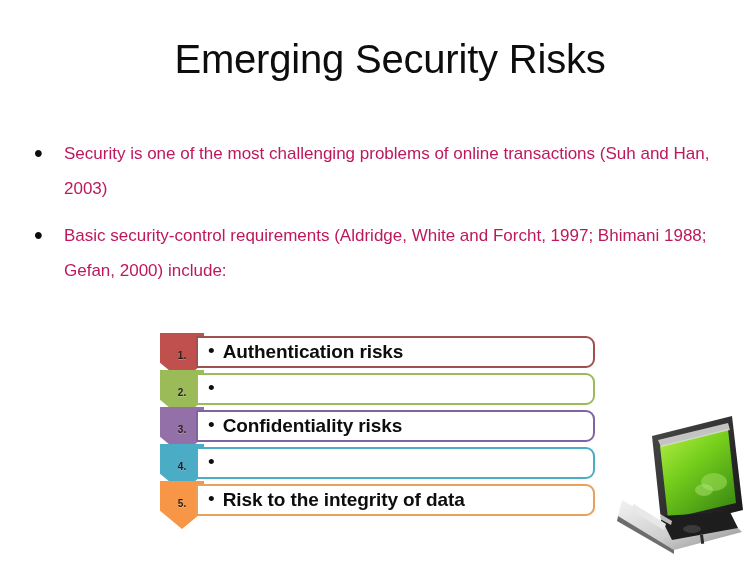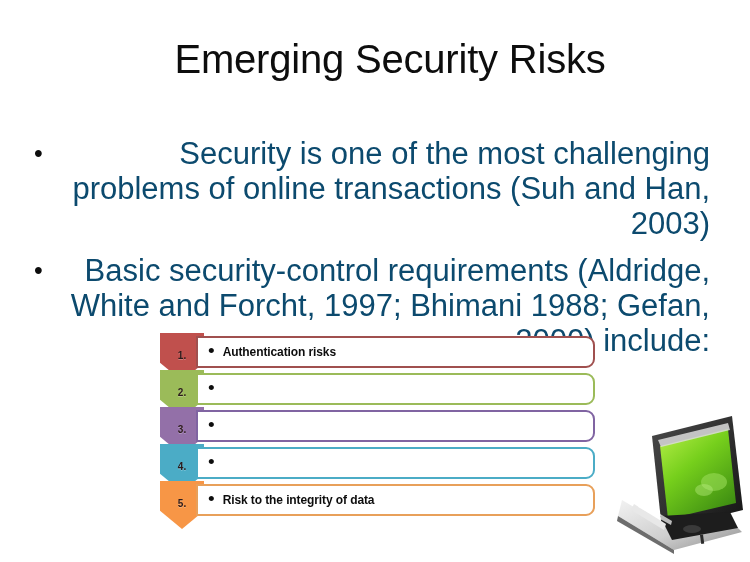--- a/index.html
+++ b/index.html
@@ -48,25 +48,24 @@
   .bullet-mark {
     flex: 0 0 auto;
     width: 30px;
     font-size: 25px;
     line-height: 34px;
     color: #0d0d0d;
     text-align: left;
   }
   .bullet-text {
     flex: 1 1 auto;
-    font-size: 31px;
+    font-size: 17px;
     line-height: 35px;
-    color: #0c4a6e;
+    color: #be185d;
     font-weight: 400;
-    text-align: right;
   }
 
   
   #risk-diagram {
     position: absolute;
     left: 160px;
     top: 336px;
     width: 440px;
     height: 200px;
   }
@@ -109,21 +108,21 @@
     padding-left: 10px;
   }
   .risk-bullet {
     font-size: 19px;
     line-height: 1;
     color: #0d0d0d;
     margin-right: 8px;
     margin-top: -3px;
   }
   .risk-label {
-    font-size: 12px;
+    font-size: 19px;
     font-weight: 700;
     color: #0d0d0d;
     letter-spacing: -0.1px;
     white-space: nowrap;
   }
 
   
   #laptop-image {
     position: absolute;
     left: 614px;
@@ -173,20 +172,21 @@
         <span class="risk-bullet">•</span>
       </div>
     </div>
 
     <div class="risk-row" style="top:74px;">
       <div class="chevron" id="chev-3" style="background: rgb(147, 112, 168);">
         <span class="chevron-num">3.</span>
       </div>
       <div class="risk-box" id="box-3" style="border-color: rgb(128, 100, 162);">
         <span class="risk-bullet">•</span>
+        <span class="risk-label">Confidentiality risks</span>
       </div>
     </div>
 
     <div class="risk-row" style="top:111px;">
       <div class="chevron" id="chev-4" style="background: rgb(75, 172, 198);">
         <span class="chevron-num">4.</span>
       </div>
       <div class="risk-box" id="box-4" style="border-color: rgb(75, 172, 198);">
         <span class="risk-bullet">•</span>
       </div>

